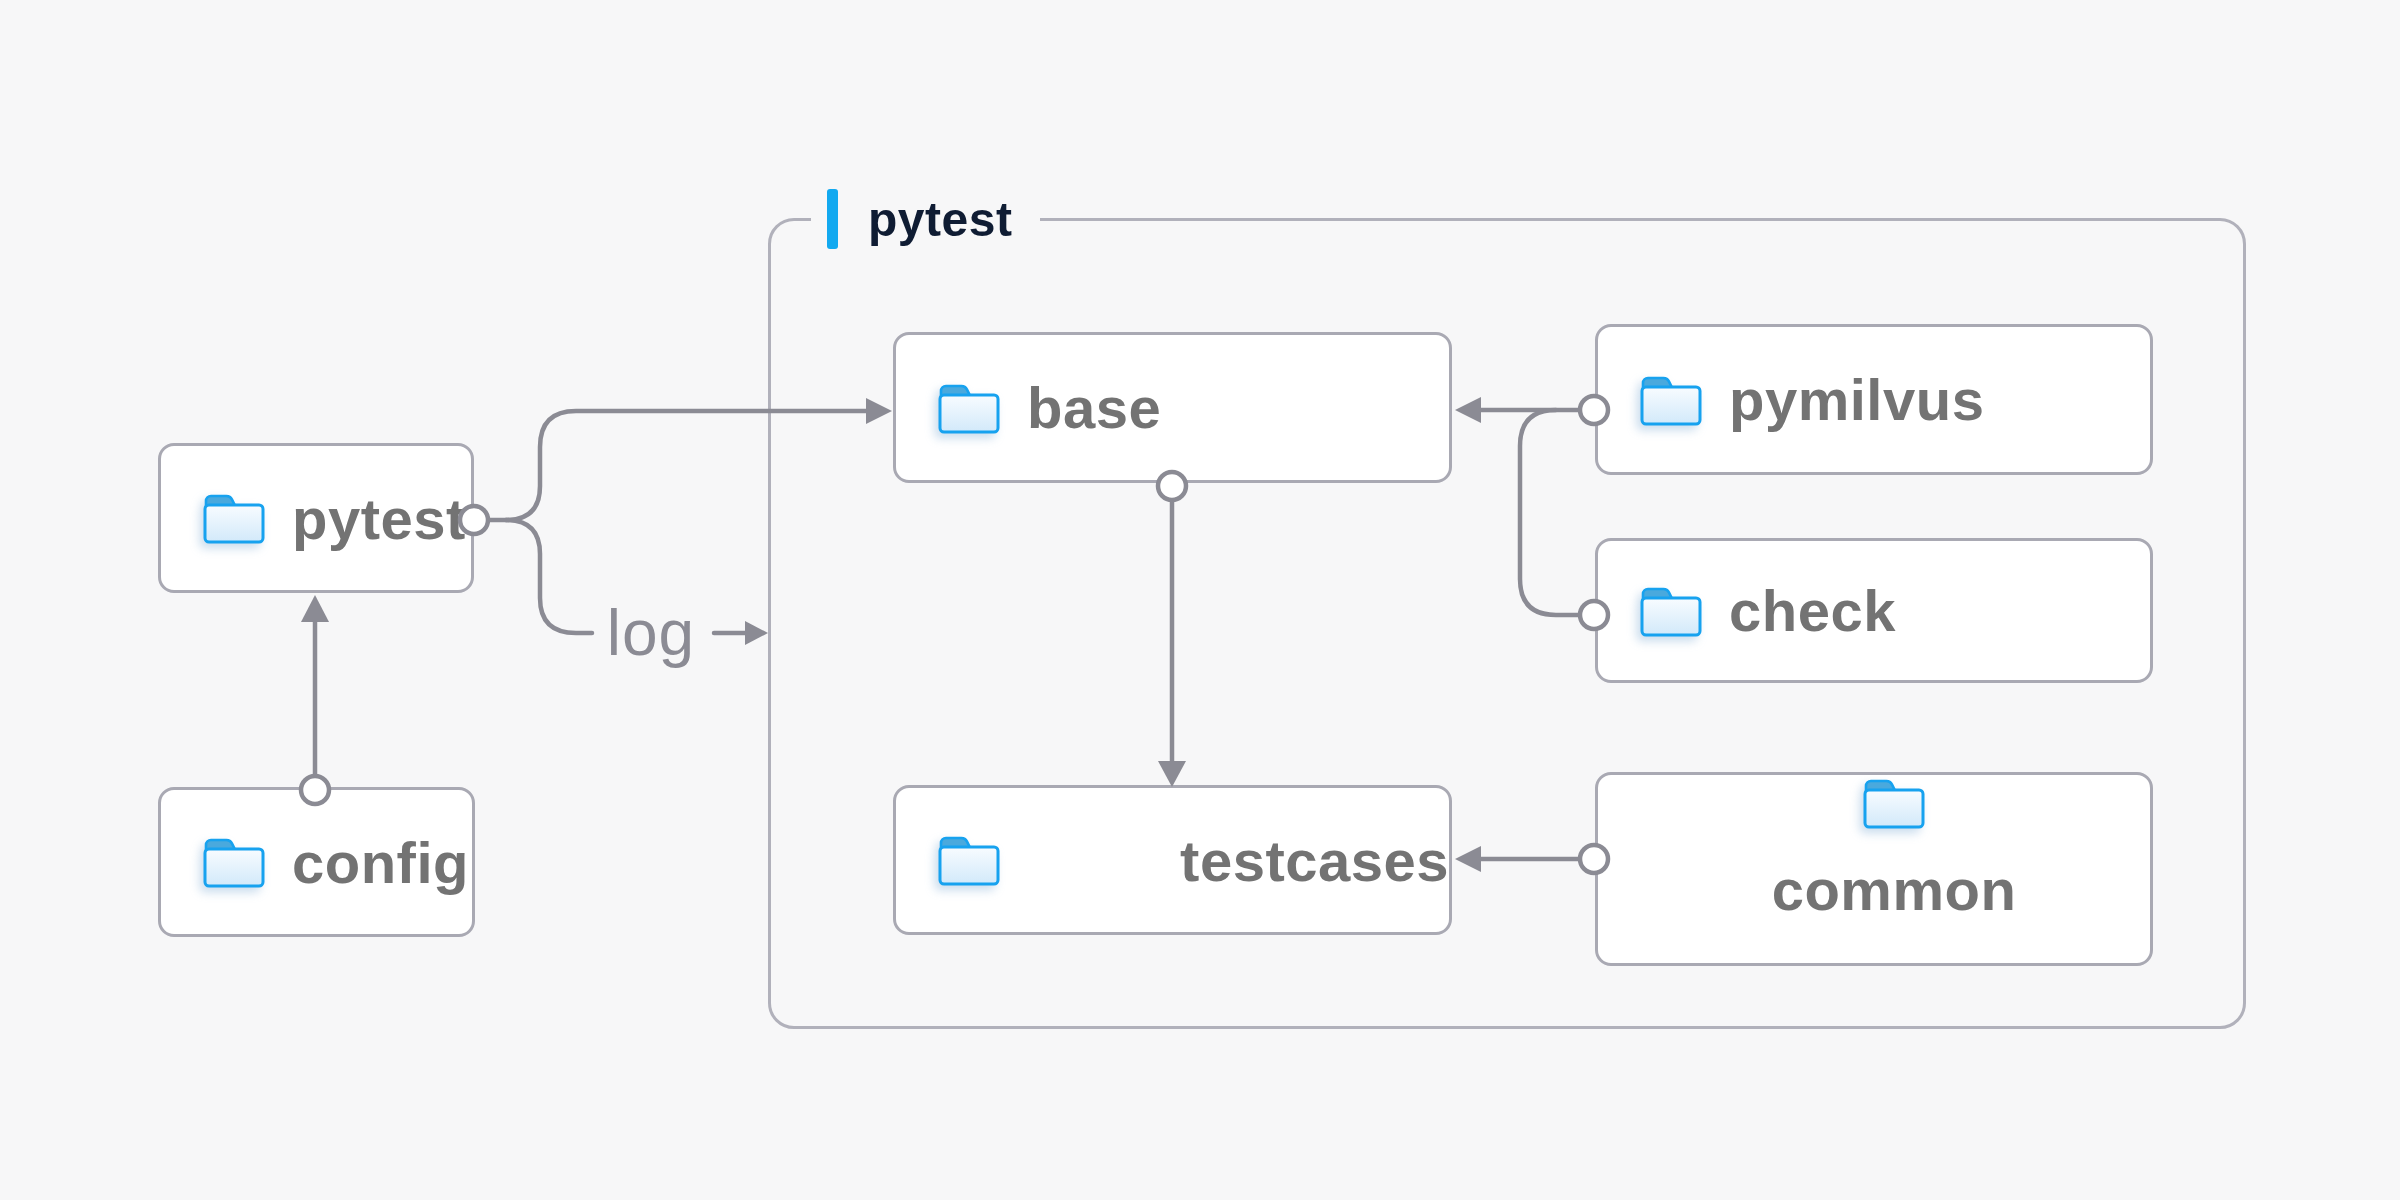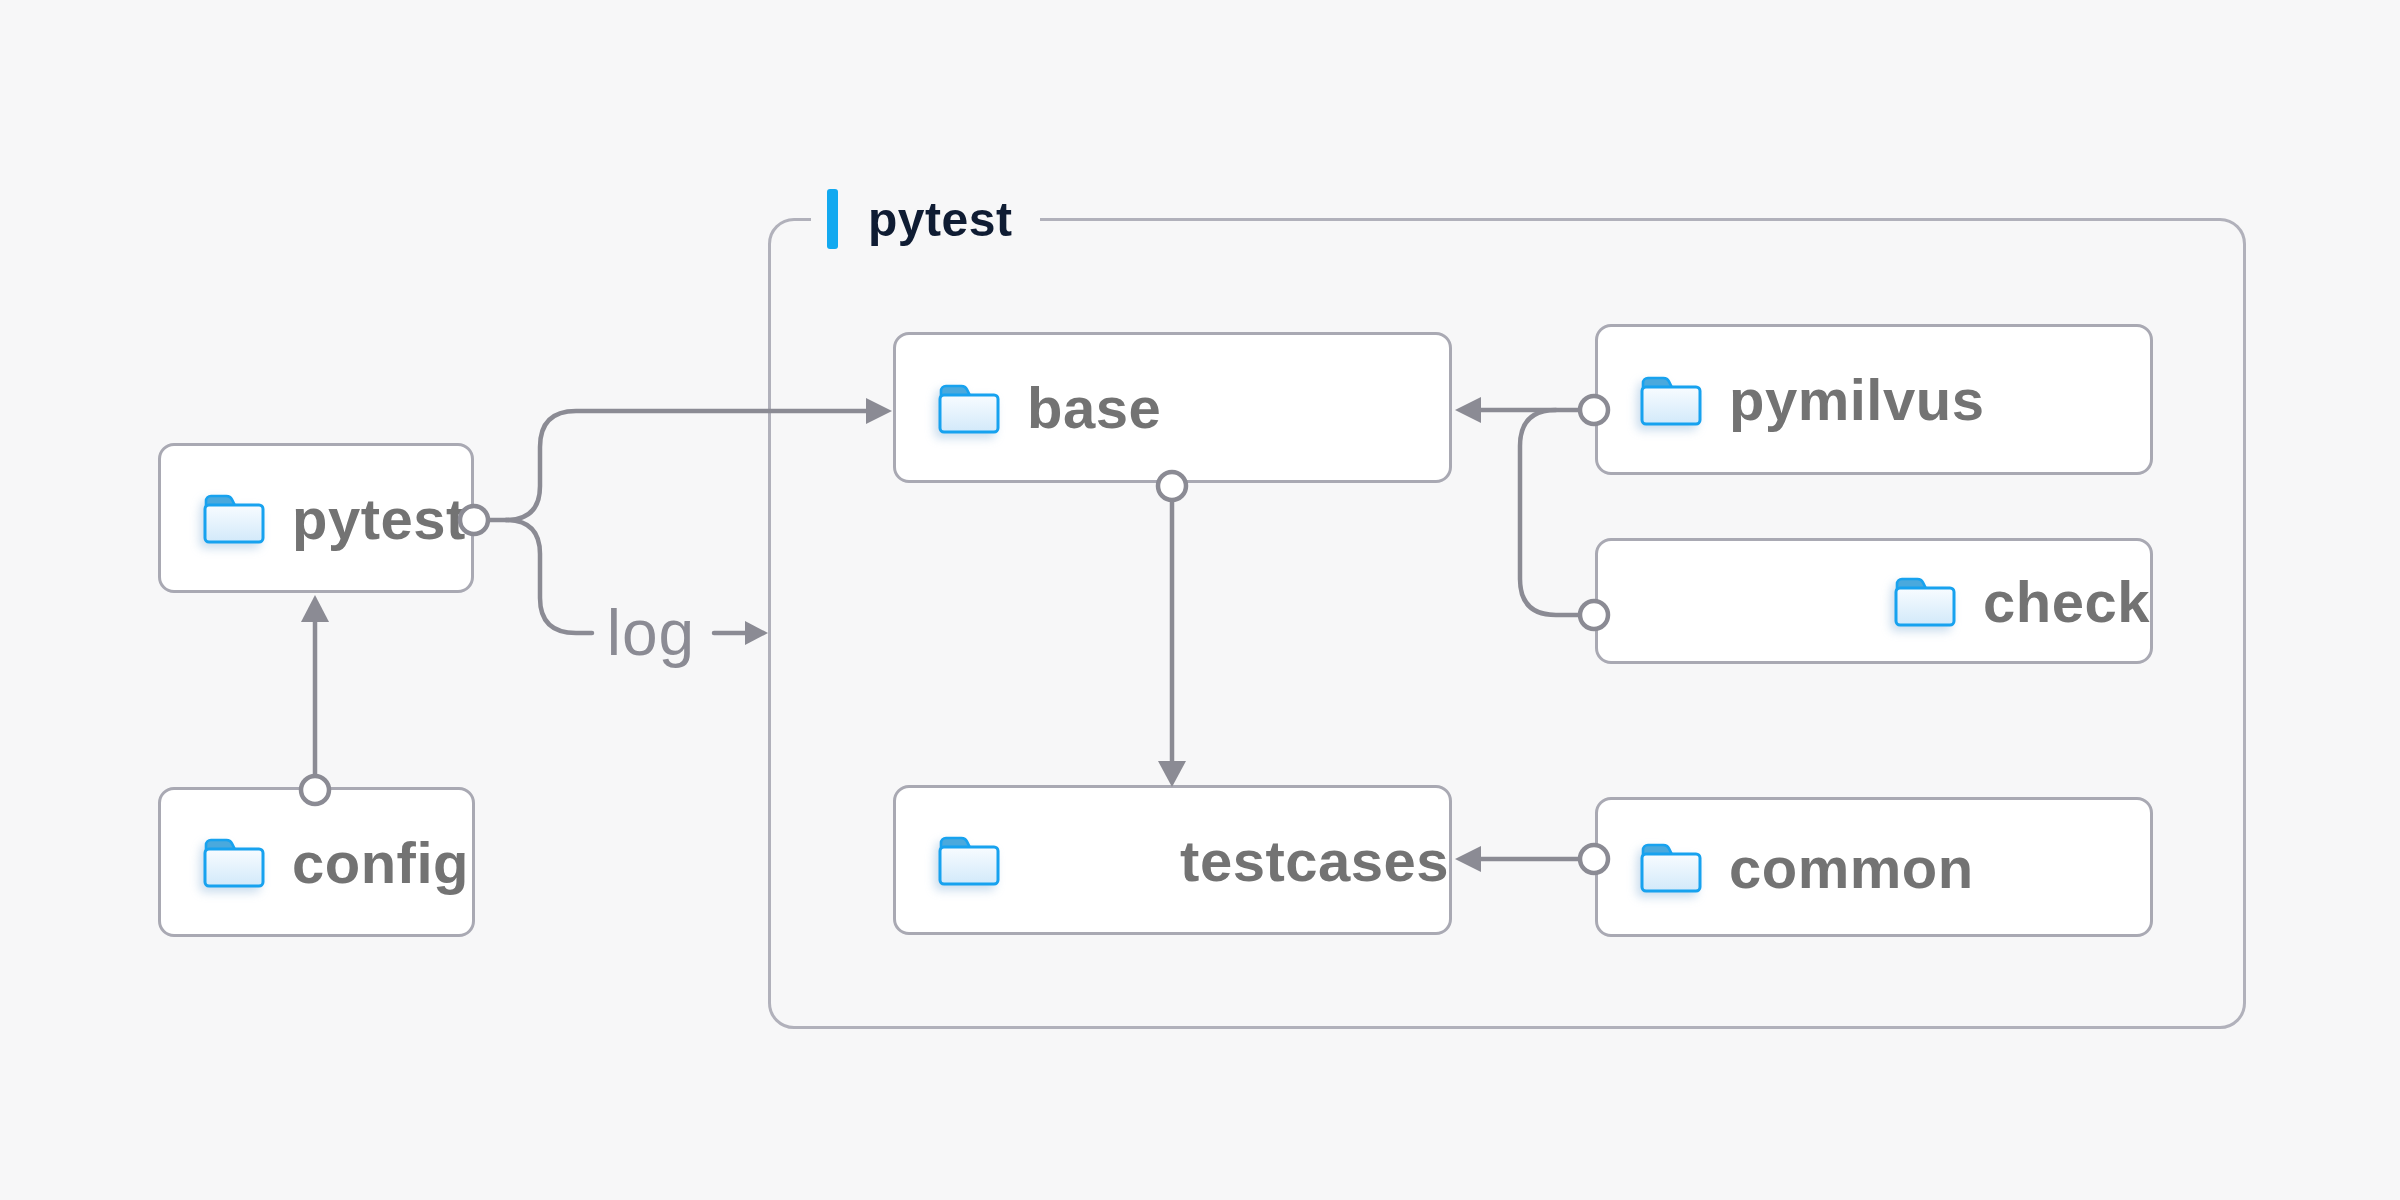--- a/index.html
+++ b/index.html
@@ -61,22 +61,22 @@
   }
   .folder{
     flex:0 0 auto;
     filter:drop-shadow(-4px 5px 5px rgba(110,160,205,0.35));
   }
   #node-utils    {left:158px; top:443px; width:316px; height:150px;}
   #node-config   {left:158px; top:787px; width:317px; height:150px;}
   #node-base     {left:893px; top:332px; width:559px; height:151px;}
   #node-testcases{left:893px; top:785px; width:559px; height:150px;justify-content:space-between;}
   #node-pymilvus {left:1595px;top:324px; width:558px; height:151px;}
-  #node-check    {left:1595px;top:538px; width:558px; height:126px;justify-content:flex-end;}
-  #node-common   {left:1595px;top:797px; width:558px; height:140px;}
+  #node-check    {left:1595px;top:538px; width:558px; height:145px;}
+  #node-common   {left:1595px;top:772px; width:558px; height:194px;flex-direction:column;}
 
   
   .edge-layer{
     position:absolute;left:0;top:0;width:2400px;height:1200px;
     z-index:3;
     pointer-events:none;
   }
   .edge-layer path.wire{
     fill:none;stroke:#8b8b94;stroke-width:4.5;
     stroke-linecap:round;stroke-linejoin:round;

